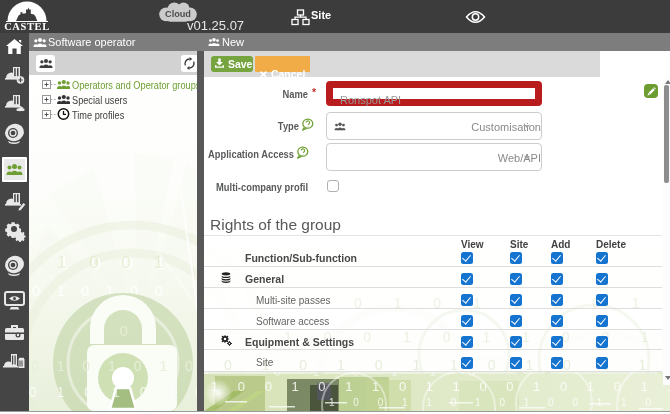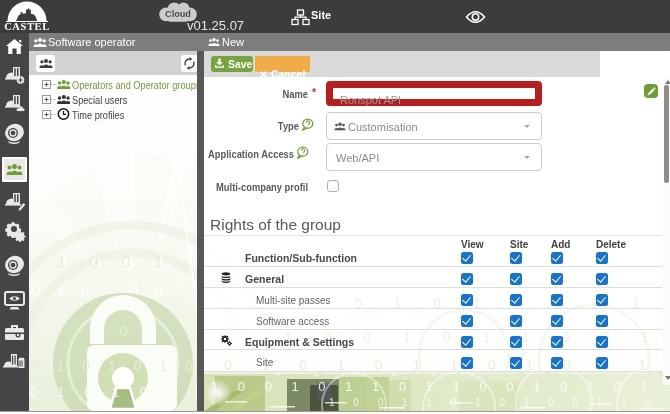--- a/index.html
+++ b/index.html
@@ -33,21 +33,21 @@
   .wbtn { position:absolute; background:#fff; border-radius:3px; }
   #btn-save { position:absolute; left:7px; top:5px; width:42px; height:16px; background:#76a43f; border-radius:3px; color:#fff; font-size:10.5px; font-weight:bold; padding:2px 0 0 3px; white-space:nowrap; }
   #btn-cancel { position:absolute; left:51px; top:5px; width:55px; height:16px; background:#f1ac47; border-radius:1px; color:#fff; font-size:10.5px; font-weight:bold; padding:12px 0 0 4px; white-space:nowrap; }
 
   
   #rpanel { left:204px; top:77px; width:466px; height:295px; background:rgba(255,255,255,0.92); z-index:10; }
   #rpanel-top { left:204px; top:77px; width:466px; height:160px; background:#fff; z-index:11; }
 
   .flabel { position:absolute; font-size:11px; font-weight:bold; color:#595a5c; z-index:12; white-space:nowrap; transform:scaleX(0.85); transform-origin:100% 50%; }
   .finput { position:absolute; left:326px; width:216px; background:#fff; border:7px solid #b91c1c; border-radius:4px; font-size:11px; color:#999; z-index:12; }
-  .fsel   { position:absolute; left:326px; width:216px; height:28px; background:#fff; border:1px solid #ccc; border-radius:4px; font-size:11px; color:#8a8a8a; z-index:12; }
+  .fsel   { position:absolute; left:326px; width:216px; height:28px; background:#fff; border:1px solid #ccc; border-radius:4px; font-size:11px; color:#8a8a8a; z-index:12;text-align:right; }
   .caret { position:absolute; right:11px; top:12px; width:0; height:0; border-left:3px solid transparent; border-right:3px solid transparent; border-top:3.5px solid #a5a5a5; }
 
   #pencilbtn { left:644px; top:84px; width:14px; height:14px; background:#6d9c31; border-radius:4px; z-index:13; }
 
   
   #rights-title { left:210px; top:216px; font-size:15.5px; color:#58595b; z-index:12; }
   #rights-line { left:204px; top:235px; width:458px; height:1px; background:#e4e4e4; z-index:12; }
   .colhdr { position:absolute; top:239px; font-size:10px; font-weight:bold; color:#414141; z-index:12; }
   .trow-line { position:absolute; height:1px; background:#dedede; left:204px; width:458px; z-index:12; }
   .rowtxt { position:absolute; font-size:10px; color:#636363; z-index:12; white-space:nowrap; }

